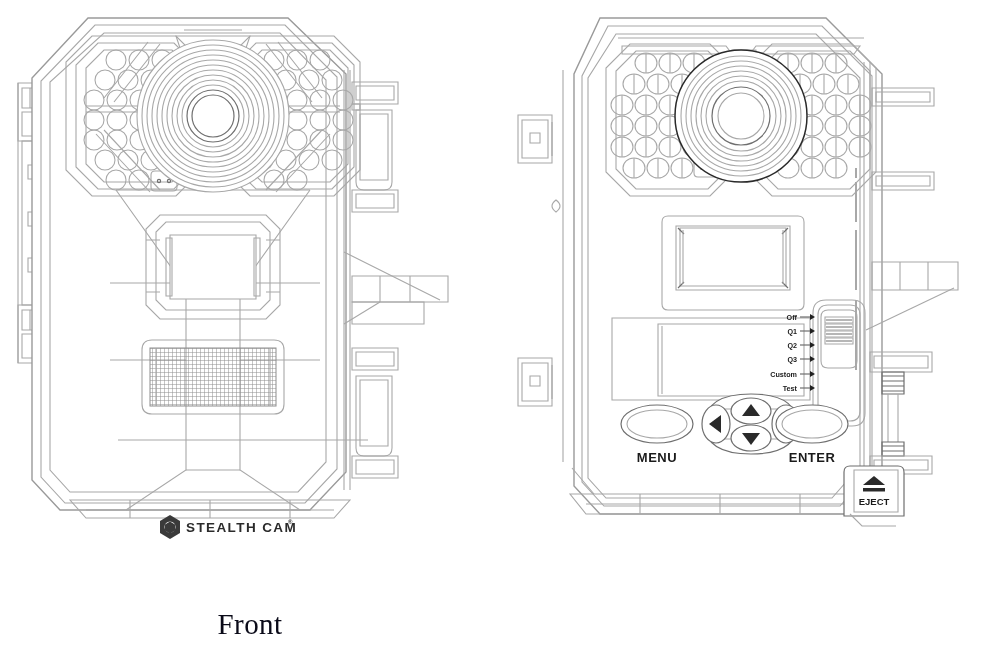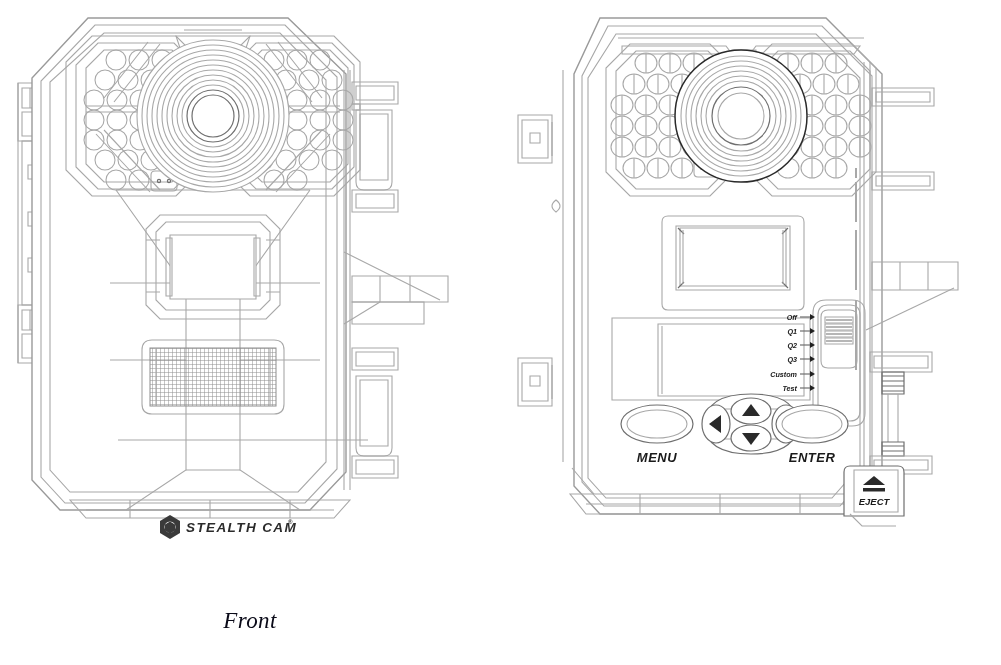--- a/index.html
+++ b/index.html
@@ -1,28 +1,28 @@
 <!DOCTYPE html>
 <html><head>
 <meta charset="utf-8">
 <style>
   html,body{margin:0;padding:0;background:#fff;}
   body{width:1001px;height:665px;overflow:hidden;
        font-family:"Liberation Sans",sans-serif;}
   #stage{position:relative;width:1001px;height:665px;background:#ffffff;}
-  .fig{position:absolute;top:0;font-style:italic;}
+  .fig{position:absolute;top:0;}
   #fig-front{left:0;width:500px;height:532px;}
   #fig-open{left:500px;width:501px;height:665px;}
   svg{display:block;}
   .caption{
     position:absolute;
     width:100%;
     text-align:center;
     font-family:"Liberation Serif",serif;
-    font-size:23px;
+    font-size:29px;
     color:#0a0a18;
     letter-spacing:.4px;
     white-space:nowrap;
   }
   #cap-front{left:0;width:500px;top:608px;}
   #cap-open{left:500px;width:501px;top:608px;}
   .ln{fill:none;stroke:#a8a8a8;stroke-width:1.1;}
   .ln2{fill:none;stroke:#9a9a9a;stroke-width:1.4;}
   .lnd{fill:none;stroke:#6f6f6f;stroke-width:1.2;}
   .lnk{fill:none;stroke:#2a2a2a;stroke-width:1.5;}

